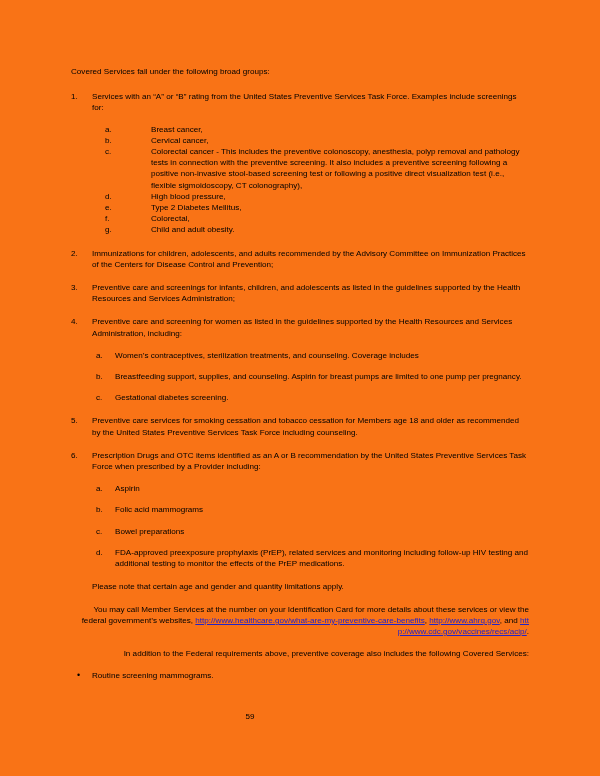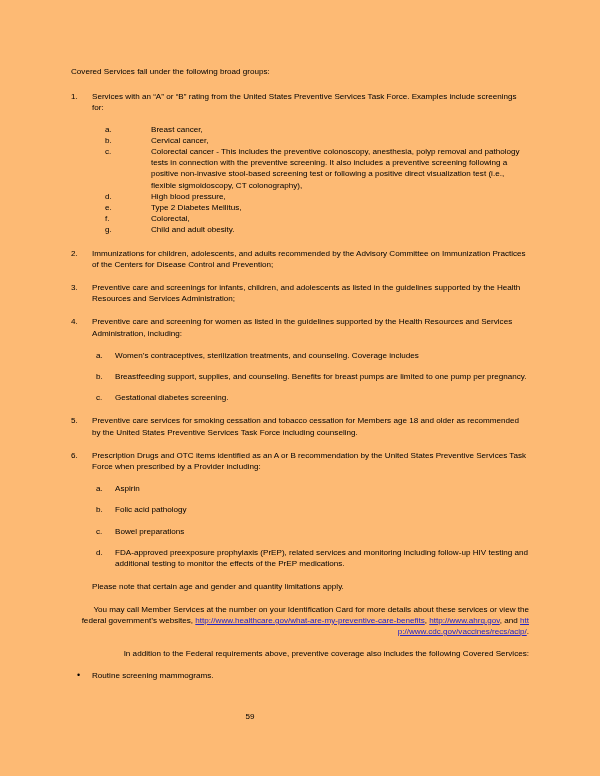--- a/index.html
+++ b/index.html
@@ -13,21 +13,21 @@
     position: relative;
     font-family: "Liberation Sans", sans-serif;
     color: #000000;
     -webkit-font-smoothing: antialiased;
   }
   .page {
     position: absolute;
     left: 0; top: 0;
     width: 600px;
     height: 776px;
-    background: #fdba74;
+    background: #f97316;
     overflow: hidden;
   }
   .content {
     position: absolute;
     left: 71px;
     top: 66px;
     width: 458px;
   }
   p, div.line {
     margin: 0;
@@ -215,21 +215,21 @@
       <li class="numitem">
         <span class="marker">4.</span>
         <span class="body">Preventive care and screening for women as listed in the guidelines supported by the Health Resources and Services Administration, including:</span>
         <ul class="alpha-tight">
           <li class="justify">
             <span class="marker">a.</span>
             <span class="body"><span>Women’s contraceptives, sterilization treatments, and counseling. Coverage includes</span> </span>
           </li>
           <li>
             <span class="marker">b.</span>
-            <span class="body">Breastfeeding support, supplies, and counseling. Benefits for breast pumps are limited to one pump per pregnancy.</span>
+            <span class="body">Breastfeeding support, supplies, and counseling. Aspirin for breast pumps are limited to one pump per pregnancy.</span>
           </li>
           <li style="margin-bottom:0;">
             <span class="marker">c.</span>
             <span class="body">Gestational diabetes screening.</span>
           </li>
         </ul>
       </li>
 
       <li class="numitem" style="margin-top:12px;">
         <span class="marker">5.</span>
@@ -239,21 +239,21 @@
       <li class="numitem" style="margin-bottom:11px;">
         <span class="marker">6.</span>
         <span class="body">Prescription Drugs and OTC items identified as an A or B recommendation by the United States Preventive Services Task Force when prescribed by a Provider including:</span>
         <ul class="alpha-tight">
           <li>
             <span class="marker">a.</span>
             <span class="body">Aspirin</span>
           </li>
           <li>
             <span class="marker">b.</span>
-            <span class="body">Folic acid pathology</span>
+            <span class="body">Folic acid mammograms</span>
           </li>
           <li>
             <span class="marker">c.</span>
             <span class="body">Bowel preparations</span>
           </li>
           <li style="margin-bottom:9px;">
             <span class="marker">d.</span>
             <span class="body">FDA-approved preexposure prophylaxis (PrEP), related services and monitoring including follow-up HIV testing and additional testing to monitor the effects of the PrEP medications.</span>
           </li>
         </ul>

